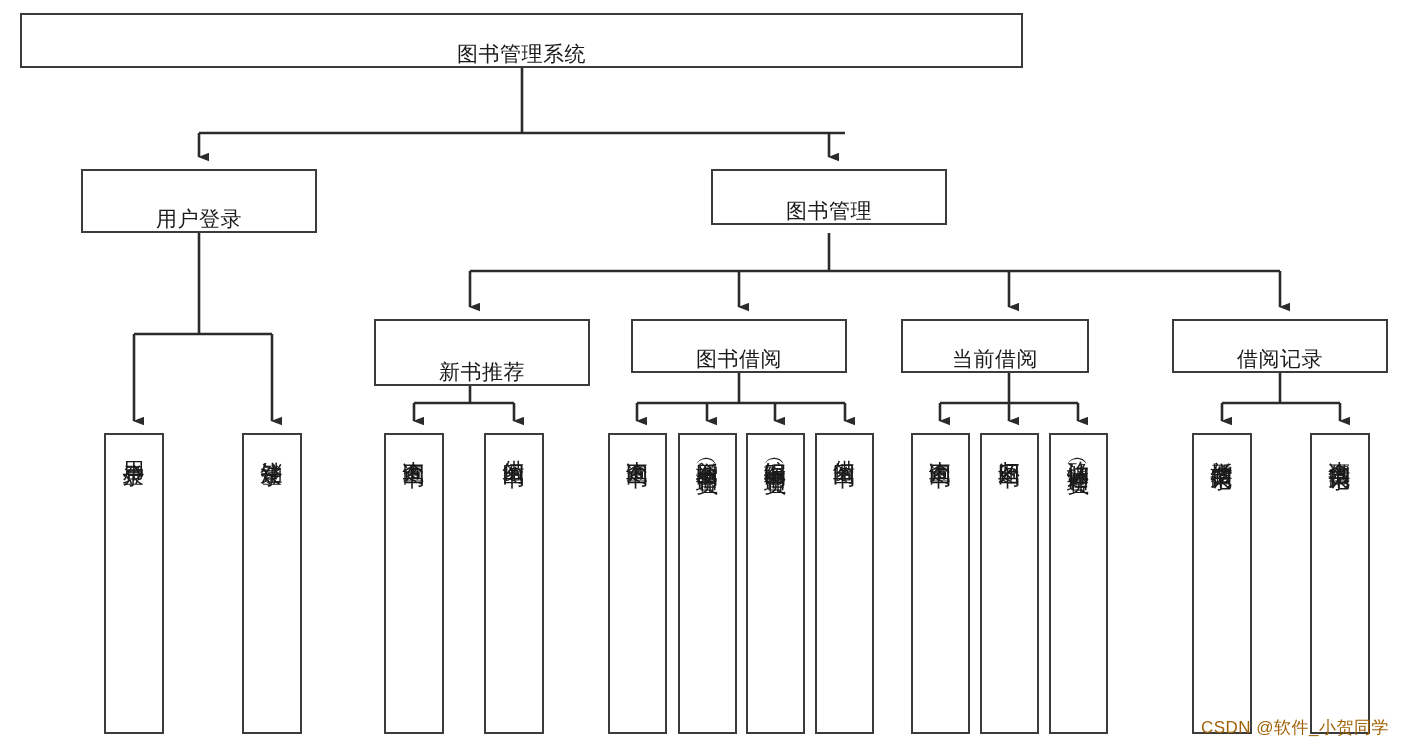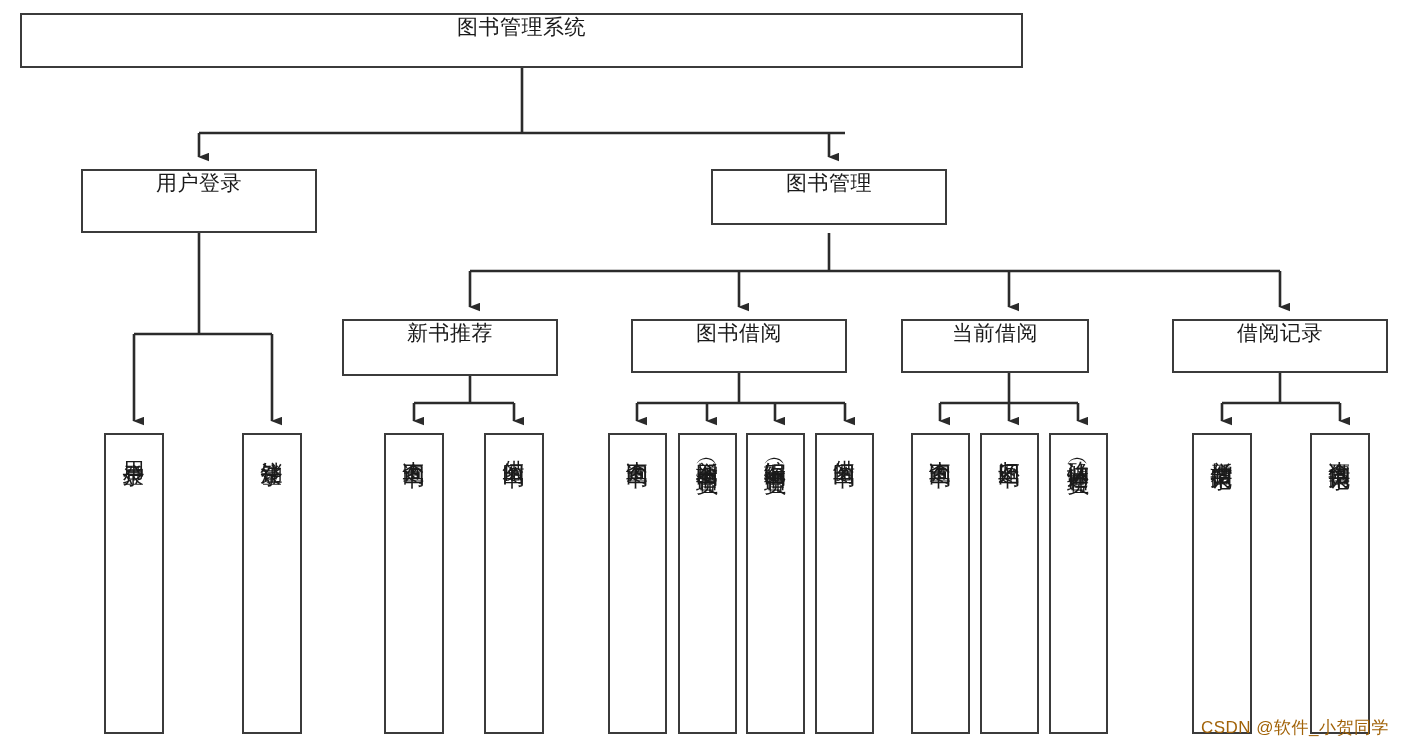--- a/index.html
+++ b/index.html
@@ -26,21 +26,21 @@
     width: 1405px;
     height: 747px;
     pointer-events: none;
   }
   .node {
     position: absolute;
     box-sizing: border-box;
     background: #ffffff;
     border: 2px solid #3b3b3b;
     display: flex;
-    align-items: flex-start;
+    align-items: flex-end;
     justify-content: center;
     color: #1a1a1a;
   }
   .node-label {
     display: block;
     text-align: center;
     line-height: 1.12;
     white-space: pre-wrap;
   }
   .h-node .node-label {
@@ -130,21 +130,21 @@
     <span class="node-label">图书管理系统</span>
   </div>
 
   <div class="node h-node" style="left:81px; top:169px; width:236px; height:64px;">
     <span class="node-label">用户登录</span>
   </div>
   <div class="node h-node" style="left:711px; top:169px; width:236px; height:56px;">
     <span class="node-label">图书管理</span>
   </div>
 
-  <div class="node h-node" style="left:342px; top:319px; width:216px; height:57px;">
+  <div class="node h-node" style="left:374px; top:319px; width:216px; height:67px;">
     <span class="node-label">新书推荐</span>
   </div>
   <div class="node h-node" style="left:631px; top:319px; width:216px; height:54px;">
     <span class="node-label">图书借阅</span>
   </div>
   <div class="node h-node" style="left:901px; top:319px; width:188px; height:54px;">
     <span class="node-label">当前借阅</span>
   </div>
   <div class="node h-node" style="left:1172px; top:319px; width:216px; height:54px;">
     <span class="node-label">借阅记录</span>

